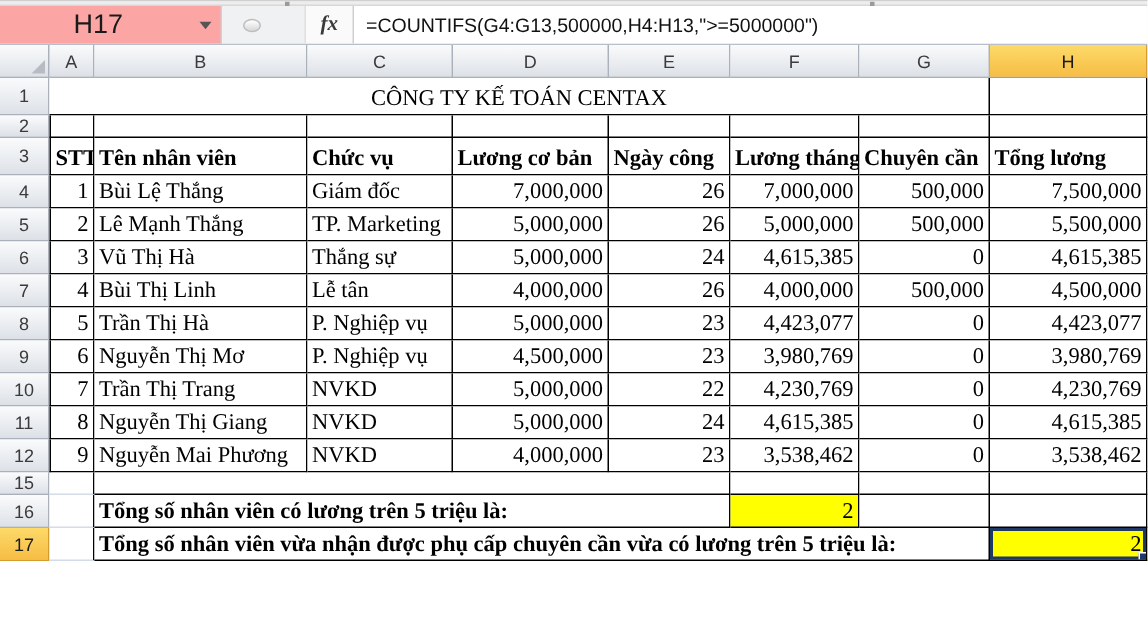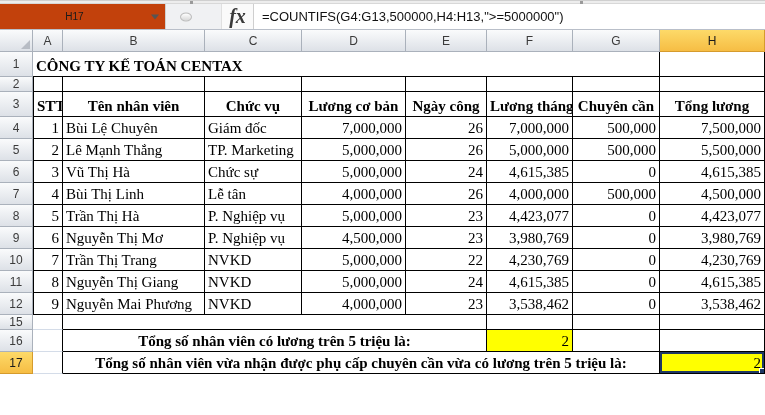--- a/index.html
+++ b/index.html
@@ -14,41 +14,41 @@
     --sel-border:#1f3864;
   }
   *{margin:0;padding:0;box-sizing:border-box;}
   body{background:#ffffff;font-family:"Liberation Sans",sans-serif;}
   .screen{position:relative;width:765px;height:415px;background:#ffffff;overflow:hidden;border-top:1px solid #cfcfcf;}
   
   .ribbon-edge{position:relative;height:3px;background:#ededed;border-bottom:1px solid #d8d8d8;}
   .ribbon-edge .tick{position:absolute;top:0;width:3px;height:3px;background:#9a9a9a;}
   
   .fbar{display:flex;align-items:stretch;height:26px;background:#f5f6f7;border-bottom:1px solid #b9bfc9;}
-  .name-box{position:relative;width:166px;background:#c2410c;border-right:1px solid #d0d0d0;display:flex;align-items:center;justify-content:center;font-size:10px;color:#1a1a1a;}
+  .name-box{position:relative;width:148px;background:#fca5a5;border-right:1px solid #d0d0d0;display:flex;align-items:center;justify-content:center;font-size:18px;color:#1a1a1a;}
   .name-box .nb-text{transform:translateX(-8px);}
   .nb-arrow{position:absolute;right:6px;top:50%;transform:translateY(-50%);width:0;height:0;border-left:4px solid transparent;border-right:4px solid transparent;border-top:5px solid #555;}
   .nb-divider{position:relative;width:56px;background:#f0f1f3;border-right:1px solid #e0e0e0;}
   .nb-oval{position:absolute;left:14px;top:50%;transform:translateY(-50%);width:12px;height:9px;border-radius:50%;background:linear-gradient(#ffffff,#d7d7d7);border:1px solid #bdbdbd;}
-  .fx-btn{width:32px;display:flex;align-items:center;justify-content:center;background:#fafafa;border-right:1px solid #cfcfcf;font-family:"Liberation Serif",serif;font-style:italic;font-weight:bold;font-size:20px;color:#3a3a3a;}
+  .fx-btn{width:32px;display:flex;align-items:center;justify-content:center;background:#fafafa;border-right:1px solid #cfcfcf;font-family:"Liberation Serif",serif;font-style:italic;font-weight:bold;font-size:14px;color:#3a3a3a;}
   .formula-field{flex:1;background:#ffffff;display:flex;align-items:center;padding-left:8px;font-size:13px;color:#111;white-space:nowrap;overflow:hidden;}
   
   table.sheet{border-collapse:separate;border-spacing:0;table-layout:fixed;width:765px;}
   .sheet th,.sheet td{box-sizing:border-box;overflow:hidden;white-space:nowrap;}
   .sheet th{background:linear-gradient(var(--hdr-bg-top),var(--hdr-bg-bot));font-weight:normal;font-size:12px;color:#3b3b3b;border-right:1px solid var(--hdr-border);border-bottom:1px solid var(--hdr-border);text-align:center;vertical-align:middle;}
   .sheet th.sel{background:linear-gradient(var(--sel-gold-top),var(--sel-gold-bot));border-right:1px solid var(--sel-gold-border);border-bottom:1px solid var(--sel-gold-border);color:#1a1a1a;}
   .corner{position:relative;}
   .corner .tri{position:absolute;right:2px;bottom:2px;width:0;height:0;border-left:9px solid transparent;border-bottom:9px solid #b7bcc4;}
   .sheet td{background:#ffffff;border-right:1px solid var(--grid);border-bottom:1px solid var(--grid);font-family:"Liberation Serif",serif;font-size:15px;color:#000;vertical-align:bottom;padding:0 3px 1px 3px;}
   .bk-r{border-right:1px solid var(--black) !important;}
   .bk-b{border-bottom:1px solid var(--black) !important;}
   .bk-l{border-left:1px solid var(--black) !important;}
   .num{text-align:right;}
-  .bold{font-weight:bold;text-align:center;}
-  .title-cell{text-align:left;font-weight:bold;font-size:17px;color:#ff0000;vertical-align:middle;padding-bottom:2px;}
+  .bold{font-weight:bold;}
+  .title-cell{text-align:center;font-weight:normal;font-size:17px;color:#ff0000;vertical-align:middle;padding-bottom:2px;}
   .yellow{background:#ffff00 !important;}
   .selcell{position:relative;box-shadow:inset 0 0 0 2px var(--sel-border);}
   .fill-handle{position:absolute;right:0;bottom:0;width:5px;height:5px;background:#1f3864;border-left:1px solid #ffffff;border-top:1px solid #ffffff;}
   tr.rh-hdr{height:22px;}
   tr.rh25{height:25px;}
   tr.rh22{height:22px;}
   tr.rh13{height:13px;}
   tr.rh14{height:14px;}
 </style>
 </head>
@@ -131,21 +131,21 @@
       <td class="bold bk-r bk-b">Lương cơ bản</td>
       <td class="bold bk-r bk-b">Ngày công</td>
       <td class="bold bk-r bk-b">Lương tháng</td>
       <td class="bold bk-r bk-b">Chuyên cần</td>
       <td class="bold bk-r bk-b">Tổng lương</td>
     </tr>
 
     <tr class="rh22">
       <th>4</th>
       <td class="num bk-l bk-r bk-b">1</td>
-      <td class="bk-r bk-b">Bùi Lệ Chuyên</td>
+      <td class="bk-r bk-b">Bùi Lệ Thắng</td>
       <td class="bk-r bk-b">Giám đốc</td>
       <td class="num bk-r bk-b">7,000,000</td>
       <td class="num bk-r bk-b">26</td>
       <td class="num bk-r bk-b">7,000,000</td>
       <td class="num bk-r bk-b">500,000</td>
       <td class="num bk-r bk-b">7,500,000</td>
     </tr>
     <tr class="rh22">
       <th>5</th>
       <td class="num bk-l bk-r bk-b">2</td>
@@ -154,21 +154,21 @@
       <td class="num bk-r bk-b">5,000,000</td>
       <td class="num bk-r bk-b">26</td>
       <td class="num bk-r bk-b">5,000,000</td>
       <td class="num bk-r bk-b">500,000</td>
       <td class="num bk-r bk-b">5,500,000</td>
     </tr>
     <tr class="rh22">
       <th>6</th>
       <td class="num bk-l bk-r bk-b">3</td>
       <td class="bk-r bk-b">Vũ Thị Hà</td>
-      <td class="bk-r bk-b">Chức sự</td>
+      <td class="bk-r bk-b">Thắng sự</td>
       <td class="num bk-r bk-b">5,000,000</td>
       <td class="num bk-r bk-b">24</td>
       <td class="num bk-r bk-b">4,615,385</td>
       <td class="num bk-r bk-b">0</td>
       <td class="num bk-r bk-b">4,615,385</td>
     </tr>
     <tr class="rh22">
       <th>7</th>
       <td class="num bk-l bk-r bk-b">4</td>
       <td class="bk-r bk-b">Bùi Thị Linh</td>

